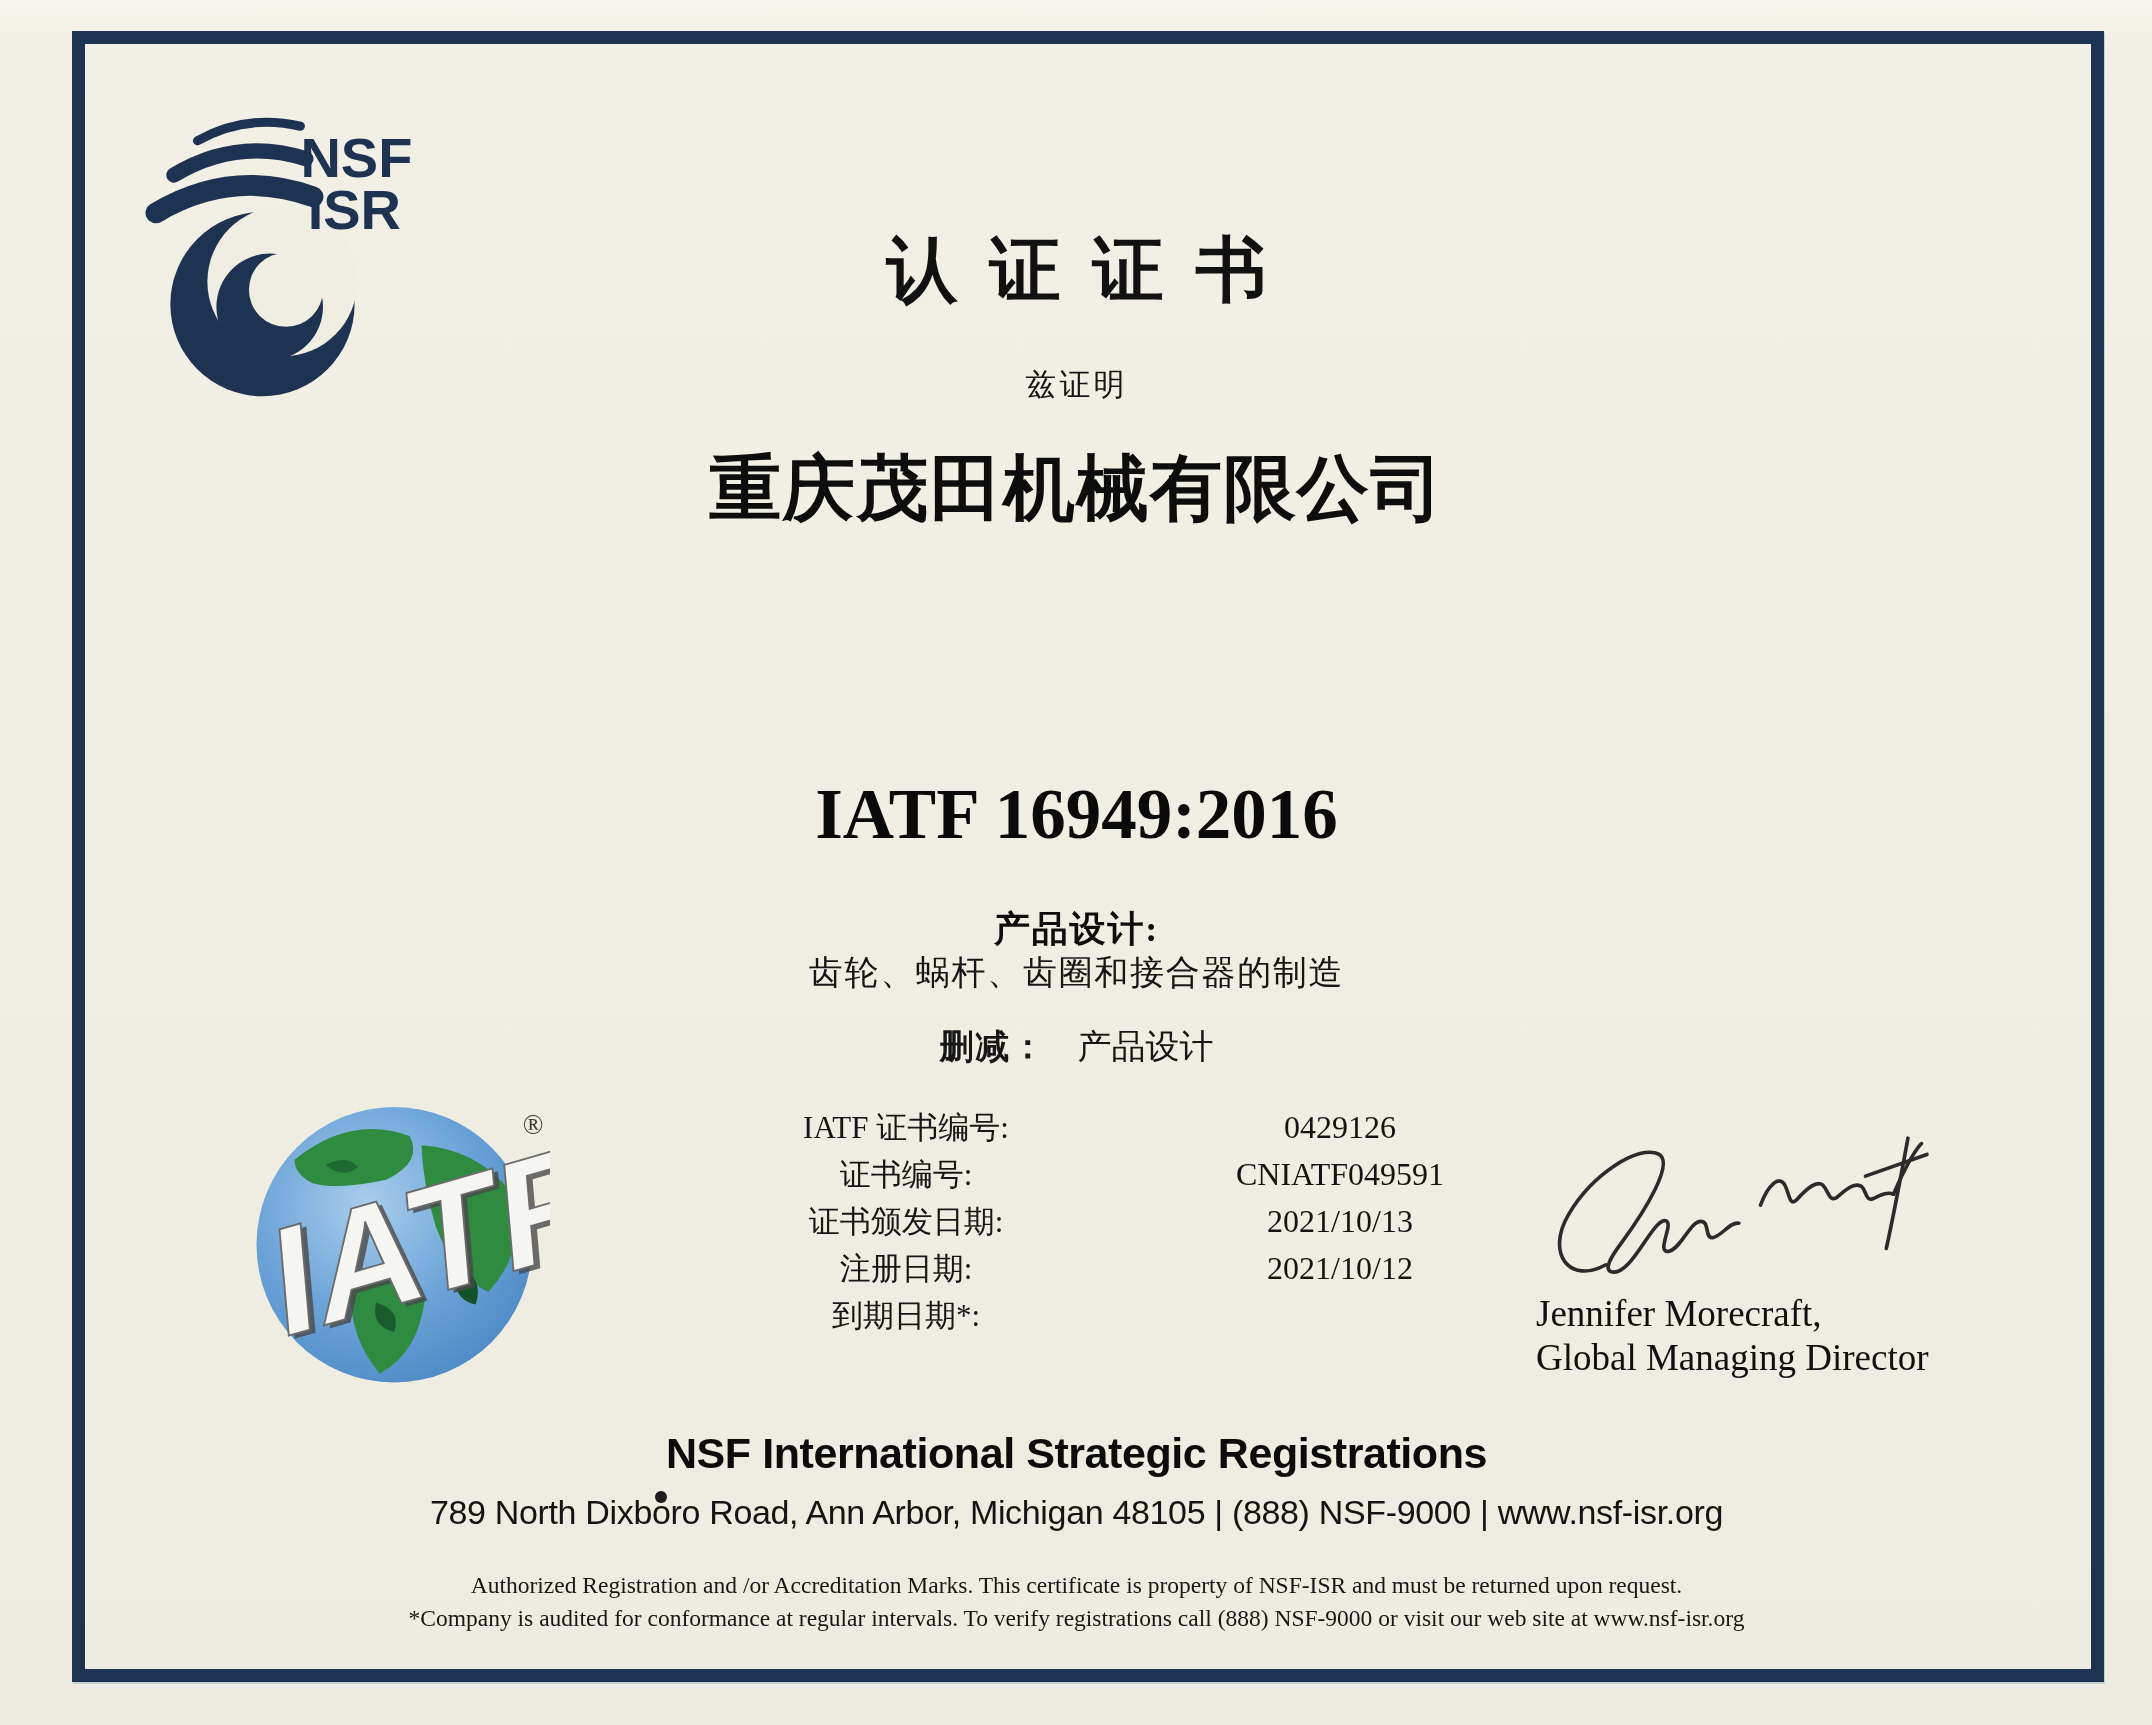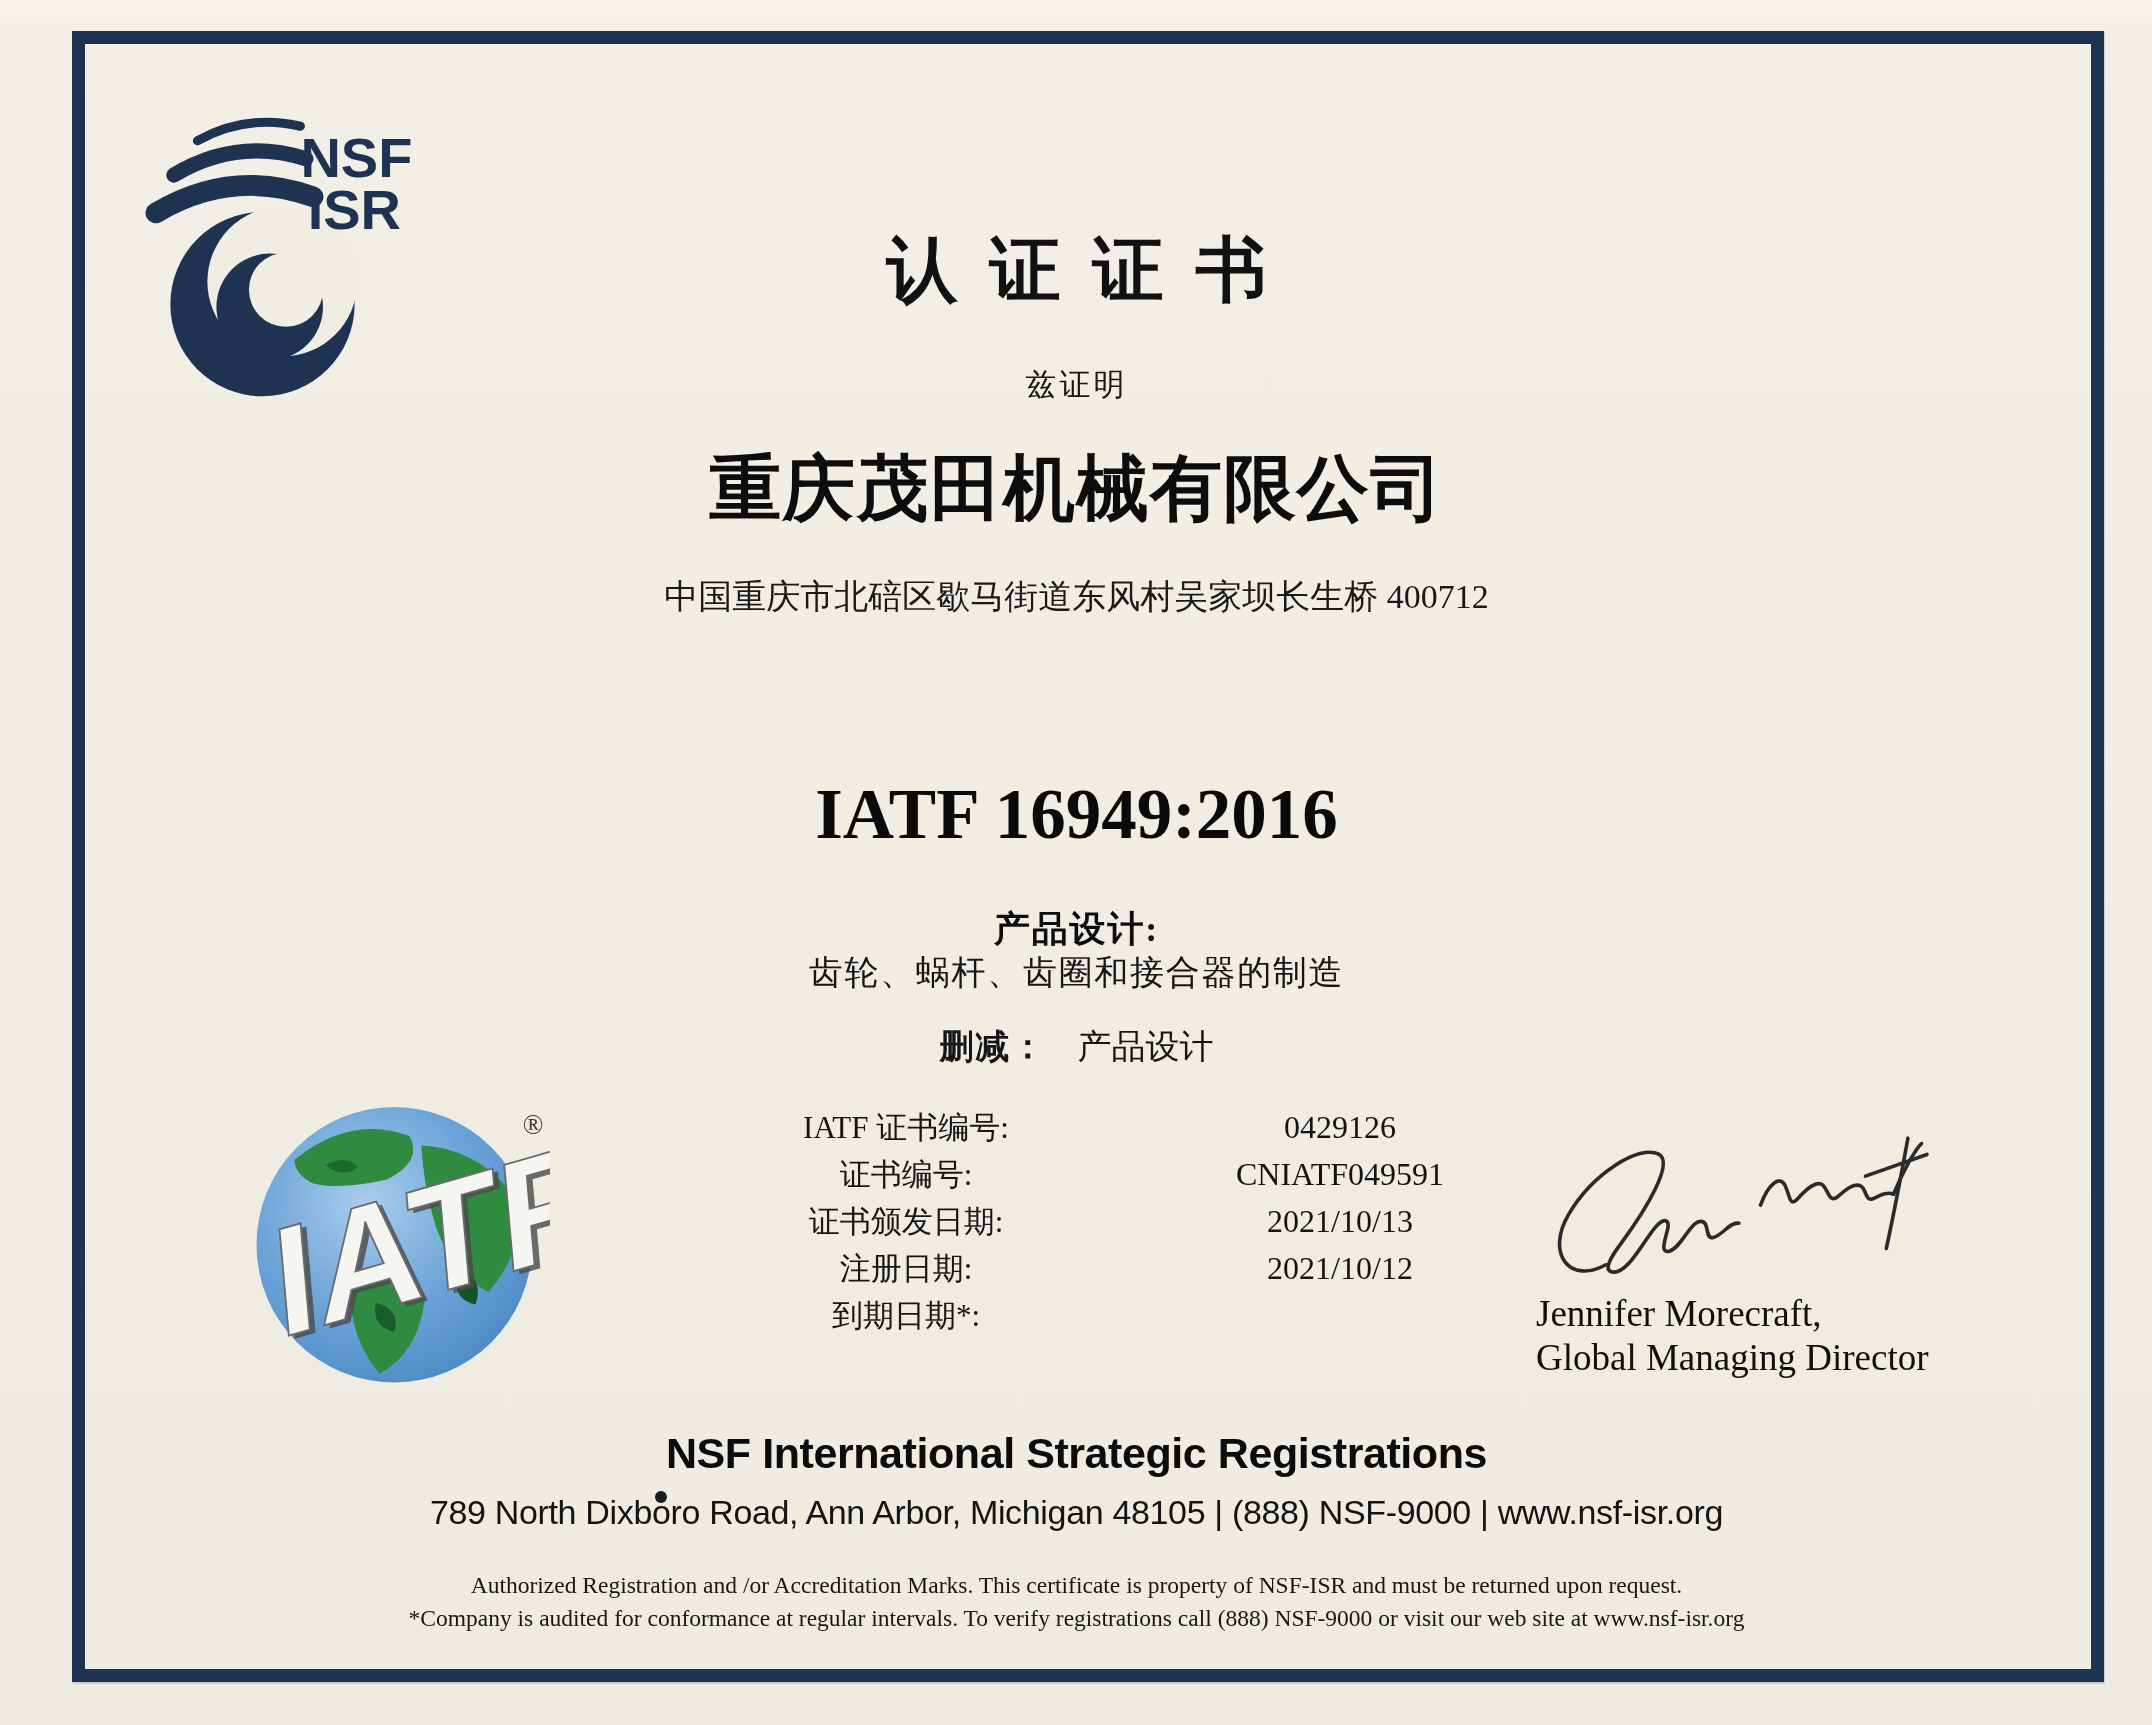--- a/index.html
+++ b/index.html
@@ -84,21 +84,20 @@
     </g>
     <text x="192" y="74" font-family="Liberation Sans, DejaVu Sans, sans-serif" font-size="62" font-weight="bold" fill="#1e3352">NSF</text>
     <text x="200" y="132" font-family="Liberation Sans, DejaVu Sans, sans-serif" font-size="62" font-weight="bold" fill="#1e3352">ISR</text>
   </svg>
 
   <div class="abs centered cert-title cn">认证证书</div>
 
   <div class="abs centered certify-line cn">兹证明</div>
 
   <div class="abs centered company-name">重庆茂田机械有限公司</div>
-  <div class="abs centered company-address">中国重庆市北碚区歇马街道东风村吴家坝长生桥 400712</div>
 
   <div class="abs centered standard-name">IATF 16949:2016</div>
 
   <div class="abs centered scope-heading">产品设计:</div>
   <div class="abs centered scope-desc cn">齿轮、蜗杆、齿圈和接合器的制造</div>
   <div class="abs centered exclusion-line cn">
     <b>删减：</b><span>产品设计</span>
   </div>
 
   <svg class="abs" style="left:242px;top:1089px;" width="308" height="308" viewBox="0 0 340 340">

